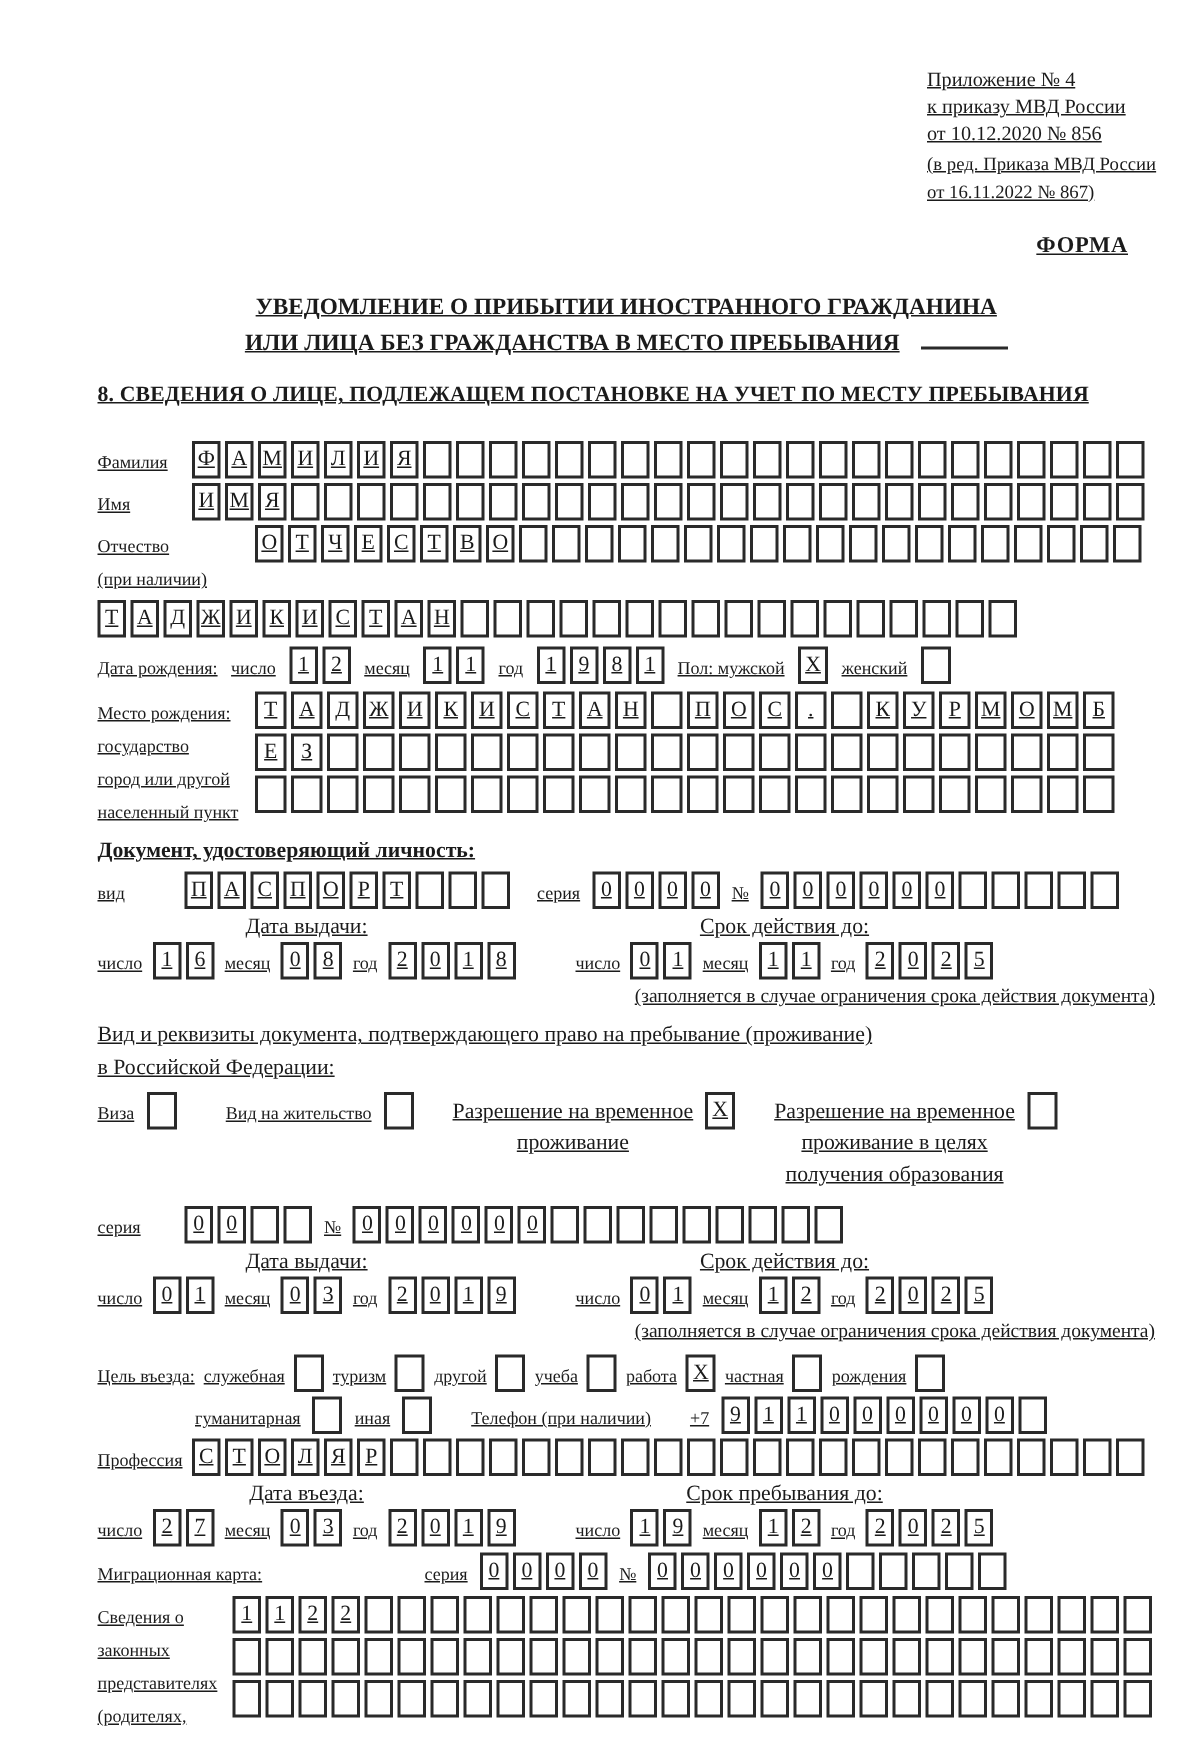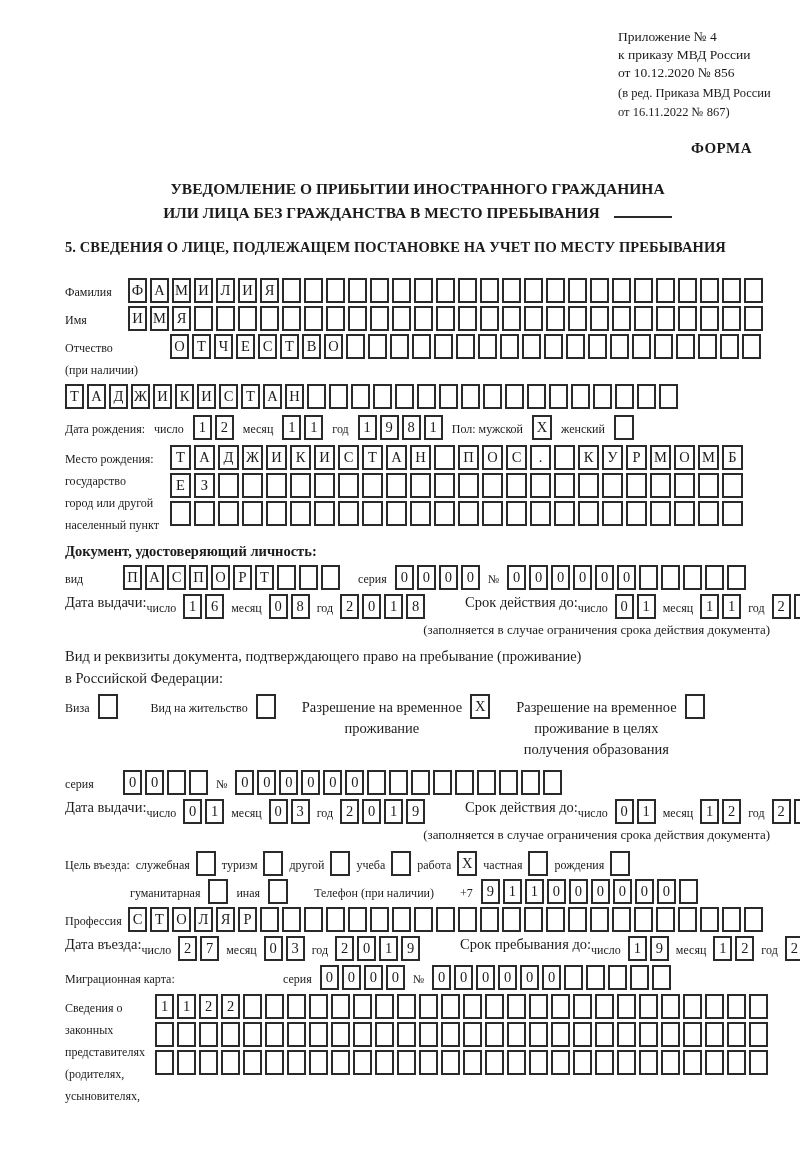--- a/index.html
+++ b/index.html
@@ -2,21 +2,21 @@
 <html><head>
 <meta charset="utf-8">
 <style>
   html,body { margin:0; padding:0; background:#ffffff; }
   body {
     width:800px; height:1163px;
     font-family:"Liberation Serif","DejaVu Serif",serif;
     color:#1b1b1b;
     overflow:hidden;
   }
-  .doc { box-sizing:border-box; width:800px; height:1163px; padding:28px 30px 10px 65px; }
+  .doc { box-sizing:border-box; width:800px; height:1163px; padding:44px 30px 10px 65px;text-decoration:underline; }
 
   
   .hdr { margin-left:553px; width:220px; font-size:13.5px; line-height:1.35; }
   .hdr .sub { font-size:12.5px; margin-top:2px; }
   .forma { text-align:right; font-weight:bold; font-size:15px; margin:20px 18px 20px 0; letter-spacing:.5px; }
 
   .title { text-align:center; font-weight:bold; font-size:15.5px; line-height:1.55; margin-bottom:14px; }
   .blank-line { display:inline-block; width:58px; border-bottom:2px solid #2a2a2a; margin-left:14px; height:13px; }
 
   .section-heading { font-weight:bold; font-size:14.5px; margin:4px 0 22px 0; letter-spacing:.1px; white-space:nowrap; }
@@ -43,21 +43,21 @@
     display:inline-flex; align-items:center; justify-content:center;
     font-size:14.5px;
   }
   .stack { display:flex; flex-direction:column; gap:3px; }
 
   .gap6 { column-gap:6px; } .gap8 { column-gap:8px; } .gap9 { column-gap:9px; }
 
   .center-bold { text-align:left; font-weight:bold; font-size:14.5px; margin:7px 0 5px 0; }
 
   .dates { margin-top:4px; }
-  .dateblock { display:flex; flex:none; }
+  .dateblock { display:flex; flex-direction:column; flex:none; }
   .dhead { text-align:center; font-size:14.5px; margin-bottom:1px; }
   .dateline { display:flex; align-items:flex-start; column-gap:7px; }
   .note-right { text-align:right; font-size:13px; margin:1px 0 8px 0; }
   .plain { font-size:14.5px; line-height:1.5; }
   .opt-center { text-align:center; font-size:14.5px; line-height:1.45; padding-top:3px; flex:none; }
 </style>
 </head>
 <body>
 
 <div class="doc">
@@ -70,21 +70,21 @@
     <div class="sub">от 16.11.2022 № 867)</div>
   </div>
 
   <div class="forma">ФОРМА</div>
 
   <div class="title">
     <div>УВЕДОМЛЕНИЕ О ПРИБЫТИИ ИНОСТРАННОГО ГРАЖДАНИНА</div>
     <div><span>ИЛИ ЛИЦА БЕЗ ГРАЖДАНСТВА В МЕСТО ПРЕБЫВАНИЯ</span><span class="blank-line"></span></div>
   </div>
 
-  <div class="section-heading">5. СВЕДЕНИЯ О ЛИЦЕ, ПОДЛЕЖАЩЕМ ПОСТАНОВКЕ НА УЧЕТ ПО МЕСТУ ПРЕБЫВАНИЯ</div>
+  <div class="section-heading">8. СВЕДЕНИЯ О ЛИЦЕ, ПОДЛЕЖАЩЕМ ПОСТАНОВКЕ НА УЧЕТ ПО МЕСТУ ПРЕБЫВАНИЯ</div>
 
   <div class="frow">
     <div class="lab w63">Фамилия</div>
     <div class="cellrow">
         <span class="cell">Ф</span>
         <span class="cell">А</span>
         <span class="cell">М</span>
         <span class="cell">И</span>
         <span class="cell">Л</span>
         <span class="cell">И</span>

